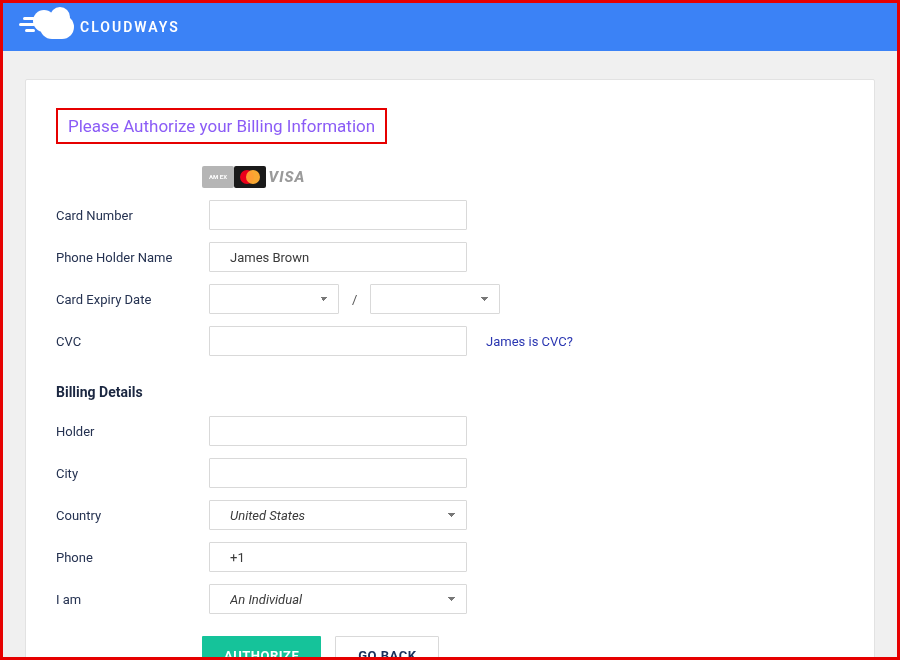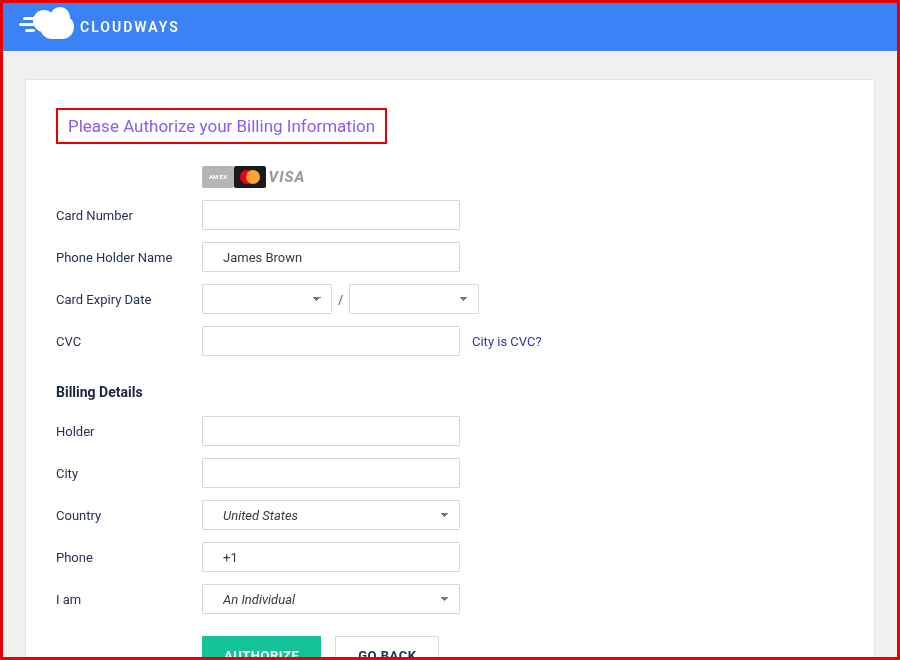--- a/index.html
+++ b/index.html
@@ -22,21 +22,21 @@
   .title { font-size: 17px; color: #8b5cf6; font-weight: 400; }
 
   .cards-row { margin-left: 146px; margin-bottom: 12px; display: flex; gap: 0; align-items: center; }
   .cc { height: 22px; border-radius: 2px; display: flex; align-items: center; justify-content: center; }
   .amex { width: 32px; background: #b5b5b5; color: #fff; font-size: 6px; font-weight: 700; text-align: center; line-height: 1; }
   .mc   { width: 32px; background: #1a1a1a; position: relative; }
   .mc .c1 { position:absolute; left:6px; top:4px; width:14px; height:14px; border-radius:50%; background:#eb001b; }
   .mc .c2 { position:absolute; right:6px; top:4px; width:14px; height:14px; border-radius:50%; background:#f79e1b; mix-blend-mode:screen; }
   .visa { width: 42px; color: #9a9a9a; font-weight: 800; font-size: 15px; font-style: italic; letter-spacing: 1px; }
 
-  .row { display: flex; align-items: center; margin-bottom: 12px; }
+  .row { display: flex; align-items: center; margin-bottom: 12px; gap: 7px; }
   .lbl { width: 146px; font-size: 13px; color: #253251; }
   .ctrl { width: 258px; }
   .ctrl-sm { width: 130px; }
   .sep { margin: 0 6px; color: #555; font-size: 13px; }
   input.fld, select.fld { width: 100%; height: 30px; border: 1px solid #d9d9d9; padding: 0 20px; font-size: 13px; color: #3a3a3a; background: #fff; border-radius: 1px; }
   select.fld { appearance: none; background-image: linear-gradient(45deg, transparent 50%, #777 50%), linear-gradient(135deg, #777 50%, transparent 50%); background-position: calc(100% - 14px) 12px, calc(100% - 10px) 12px; background-size: 4px 4px, 4px 4px; background-repeat: no-repeat; padding-right: 24px; font-style: italic;}
   .blur { color: transparent; text-shadow: 0 0 6px rgba(80,80,80,0.7); }
 
   .aux { margin-left: 12px; font-size: 13px; color: #2a36b1; cursor: pointer; }
 
@@ -105,21 +105,21 @@
           <option></option>
         </select>
       </div>
     </div>
 
     <div class="row">
       <div class="lbl">CVC</div>
       <div class="ctrl">
         <input class="fld blur" value="" style="">
       </div>
-      <span class="aux">City is CVC?</span>
+      <span class="aux">James is CVC?</span>
     </div>
 
     <div class="section-h">Billing Details</div>
 
     <div class="row">
       <div class="lbl">Holder</div>
       <div class="ctrl">
         <input class="fld blur" value="" style="">
       </div>
     </div>

